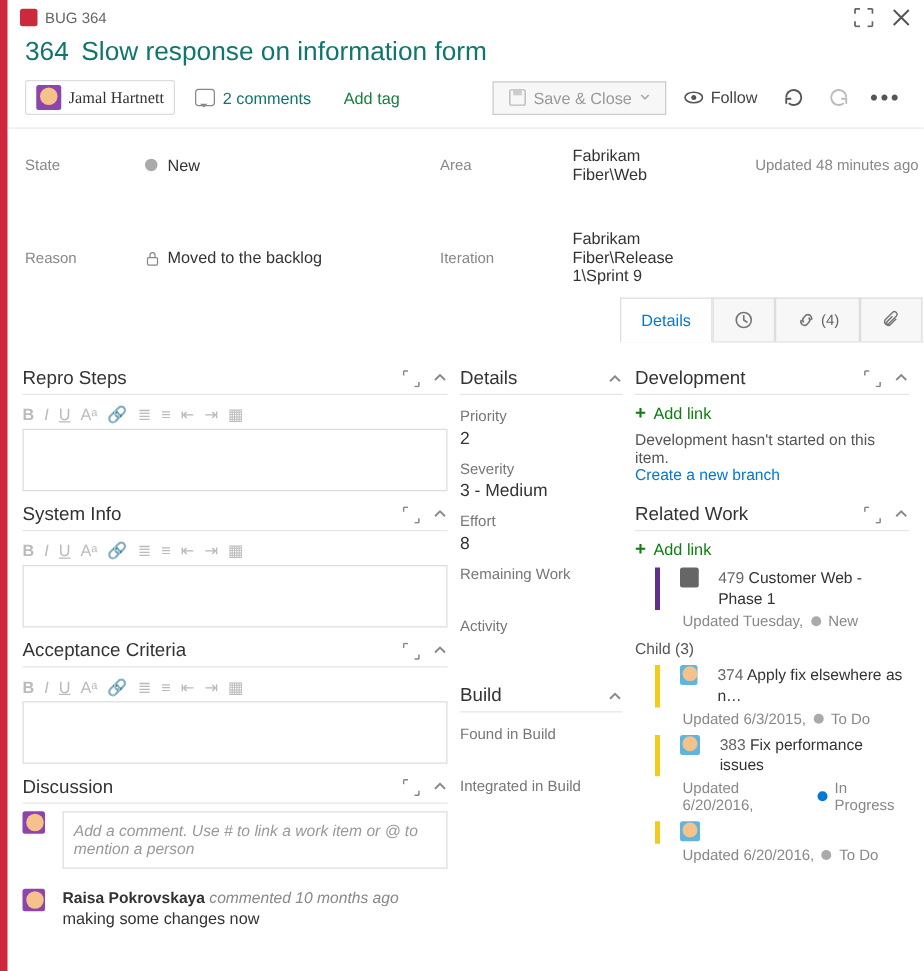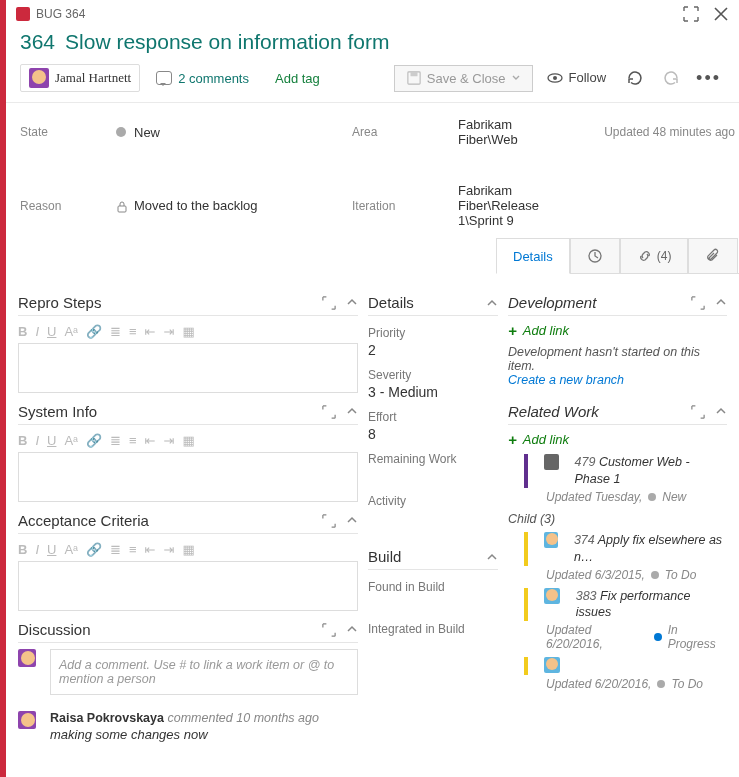--- a/index.html
+++ b/index.html
@@ -65,21 +65,21 @@
     display:flex;align-items:stretch;height:36px;
     border-bottom:1px solid #ddd;
   }
   .tabrow .tab{padding:8px 16px;border:1px solid #ddd;border-bottom:none;background:#f7f7f7;color:#666;cursor:pointer;display:flex;align-items:center;gap:4px;font-size:13px;}
   .tabrow .tab.active{background:#fff;color:#0078d4;border-bottom:1px solid #fff;margin-bottom:-1px;}
   .tabrow .tab .cnt{font-size:12px;}
 
   .content{display:flex;padding:10px 12px 0 12px;gap:10px;}
   .col-l{width:340px;}
   .col-m{width:130px;}
-  .col-r{flex:1;font-style:italic;}
+  .col-r{flex:1;}
 
   .section-head{
     display:flex;align-items:center;justify-content:space-between;
     border-bottom:1px solid #e5e5e5;padding-bottom:4px;margin-bottom:6px;margin-top:10px;
   }
   .section-head h3{font-size:15px;font-weight:400;color:#333;}
   .section-head .ctrls{display:flex;gap:10px;color:#888;}
   .expand-icon,.chev{cursor:pointer;}
 
   .rtf-toolbar{display:flex;gap:8px;color:#bbb;font-size:13px;align-items:center;padding:2px 0 4px 0;}
@@ -106,21 +106,21 @@
   .st-dot{width:8px;height:8px;border-radius:50%;background:#aaa;display:inline-block;}
   .st-dot.blue{background:#0078d4;}
   .subhead{color:#555;font-size:12.5px;margin-top:8px;}
 
   .disc-input{display:flex;gap:8px;}
   .disc-box{flex:1;border:1px solid #ddd;padding:8px;color:#999;font-style:italic;font-size:12.5px;min-height:46px;}
   .comment{display:flex;gap:8px;margin-top:16px;}
   .comment .meta-line{font-size:12.5px;}
   .comment .who{font-weight:600;color:#333;}
   .comment .when{color:#888;font-style:italic;}
-  .comment .body{font-size:13px;margin-top:2px;font-style:italic;}
+  .comment .body{font-size:13px;margin-top:2px;}
 
   svg{display:block;}
 </style>
 </head>
 <body>
 
 <div class="titlebar">
   <span class="bug-icon"></span>
   <span>BUG 364</span>
   <span class="spacer"></span>

